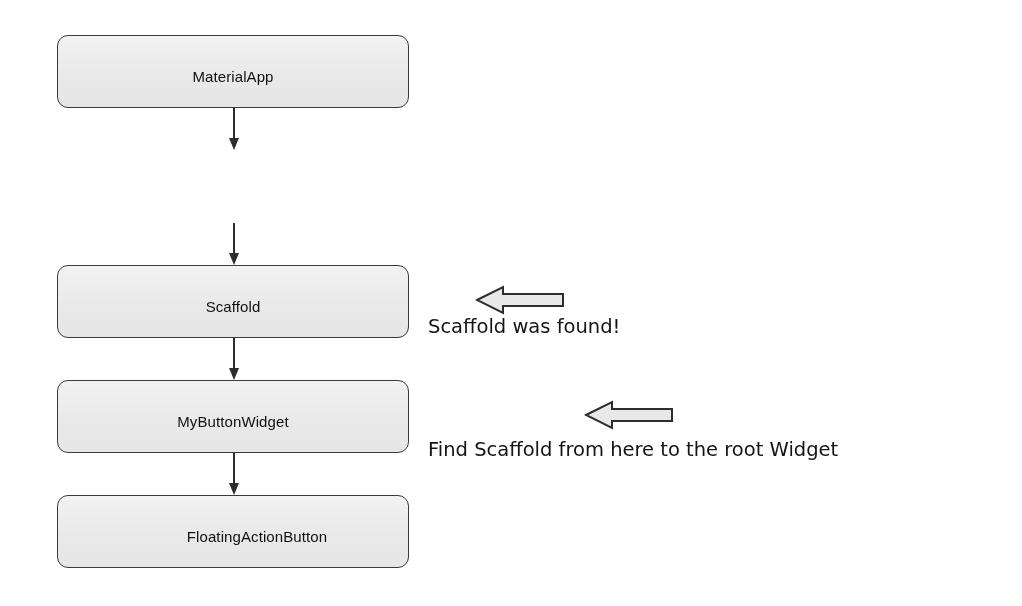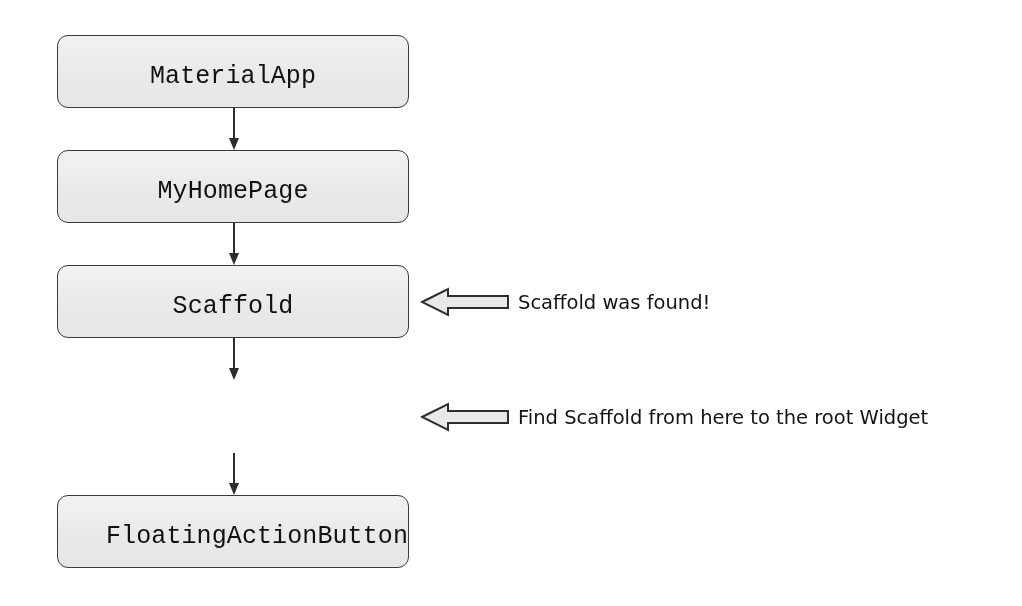--- a/index.html
+++ b/index.html
@@ -31,22 +31,22 @@
     height: 73px;
     box-sizing: border-box;
     border: 1.6px solid #3a3a3a;
     border-radius: 11px;
     background: linear-gradient(180deg, #f2f2f2 0%, #e9e9e9 55%, #e6e6e6 100%);
     display: flex;
     align-items: center;
     justify-content: center;
   }
   .node-label {
-    font-family: Liberation Mono, monospace;
-    font-size: 25px;
+    font-family: Liberation Sans, sans-serif;
+    font-size: 15px;
     color: #111111;
     letter-spacing: 0.1px;
     white-space: nowrap;
     margin-top: 10px;
   }
 
   .node-1 { top: 35px; }
   .node-2 { top: 150px; }
   .node-3 { top: 265px; align-items: center; }
   .node-4 { top: 380px; }
@@ -82,23 +82,24 @@
   .conn-3 { top: 338px; }
   .conn-4 { top: 453px; }
 
   
   .annotation {
     position: absolute;
     left: 420px;
     height: 34px;
     display: flex;
     align-items: center;
+    flex-direction: column;
   }
   .ann-1 { top: 285px; }
-  .ann-2 { top: 400px; }
+  .ann-2 { top: 400px; gap: 8px; }
 
   .block-arrow {
     width: 90px;
     height: 30px;
     flex: 0 0 auto;
     display: block;
   }
   .ann-text {
     font-family: "DejaVu Sans", sans-serif;
     font-size: 19.5px;
@@ -109,28 +110,28 @@
 </style>
 </head>
 <body>
 
 <div id="diagram-canvas">
 
   <div class="node-box node-1">
     <span class="node-label">MaterialApp</span>
   </div>
 
-  <div class="node-box node-2">
-    <span class="node-label">MyHomePage</span>
-  </div>
 
   <div class="node-box node-3">
     <span class="node-label">Scaffold</span>
   </div>
 
+  <div class="node-box node-4">
+    <span class="node-label">MyButtonWidget</span>
+  </div>
 
   <div class="node-box node-5">
     <span class="node-label">FloatingActionButton</span>
   </div>
 
   <div class="connector conn-1">
     <div class="stem"></div>
     <div class="head"></div>
   </div>
   <div class="connector conn-2">

